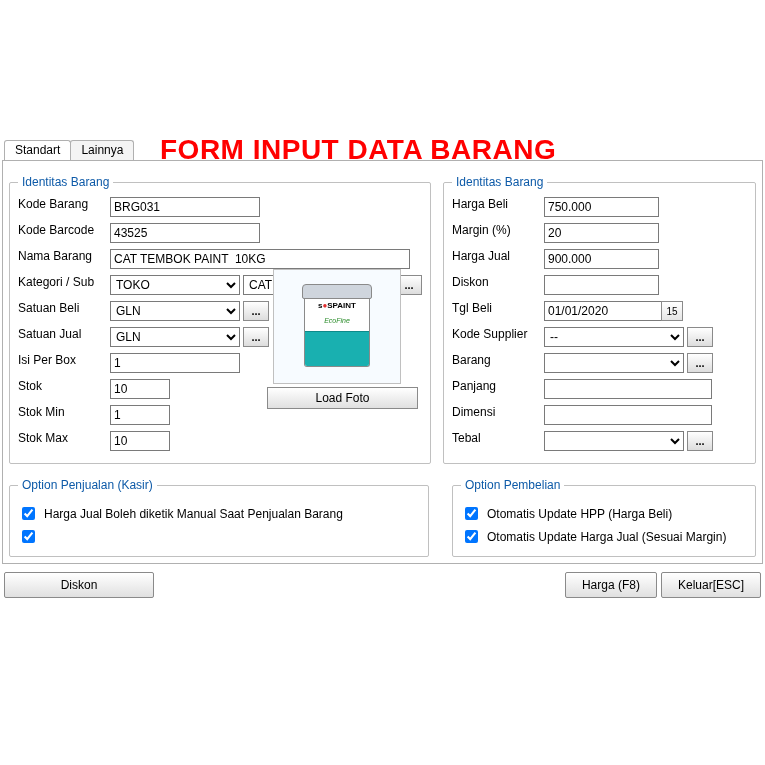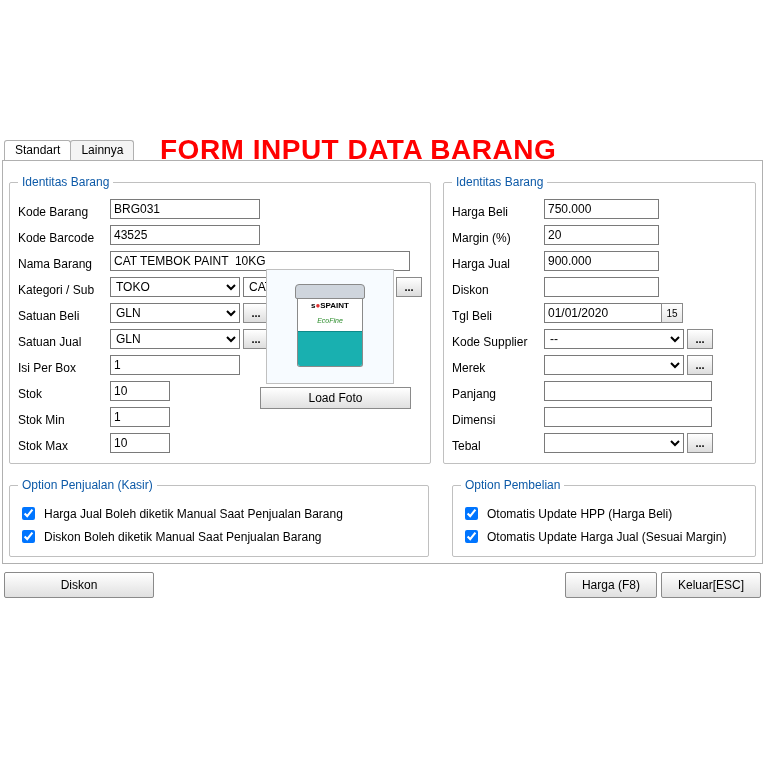--- a/index.html
+++ b/index.html
@@ -70,21 +70,21 @@
   legend {
     color: #0d5aa8;
     font-size: 12px;
     padding: 0 4px;
   }
   .col { flex: 1; }
   .col.left { flex: 0 0 420px; }
   .col.right { flex: 1; }
   .row {
     display: flex;
-    align-items: flex-end;
+    align-items: flex-start;
     margin-bottom: 4px;
     min-height: 22px;
   }
   .lbl {
     width: 92px;
     flex-shrink: 0;
   }
   .rlbl {
     width: 92px;
     flex-shrink: 0;
@@ -119,21 +119,21 @@
     width: 22px;
     border: 1px solid #8a8a8a;
     background: linear-gradient(#fff, #e5e5e5);
     font-size: 10px;
     cursor: pointer;
     padding: 0;
     margin-left: -1px;
   }
   .photo-area {
     position: absolute;
-    left: 250px;
+    left: 257px;
     top: 80px;
     width: 140px;
     text-align: center;
   }
   .photo-frame {
     border: 1px solid #c0c0c0;
     width: 128px;
     height: 115px;
     background: #f7fbff;
     display: flex;
@@ -321,21 +321,21 @@
           <span class="rlbl">Tgl Beli</span>
           <input class="txt" style="width: 118px;" value="01/01/2020">
           <button class="btn-date">15</button>
         </div>
         <div class="row">
           <span class="rlbl">Kode Supplier</span>
           <select class="sel" style="width:140px"><option>--</option></select>
           <button class="btn-small">...</button>
         </div>
         <div class="row">
-          <span class="rlbl">Merek</span>
+          <span class="rlbl">Barang</span>
           <select class="sel" style="width:140px"><option></option></select>
           <button class="btn-small">...</button>
         </div>
         <div class="row">
           <span class="rlbl">Panjang</span>
           <input class="txt" style="width: 168px;" value="">
         </div>
         <div class="row">
           <span class="rlbl">Dimensi</span>
           <input class="txt" style="width: 168px;" value="">
@@ -350,21 +350,20 @@
 
     <div class="options-row">
       <fieldset style="flex:0 0 420px">
         <legend>Option Penjualan (Kasir)</legend>
         <div class="chk-row">
           <input type="checkbox" checked="" style="">
           <span>Harga Jual Boleh diketik Manual Saat Penjualan Barang</span>
         </div>
         <div class="chk-row">
           <input type="checkbox" checked="" style="">
-          <span>Diskon Boleh diketik Manual Saat Penjualan Barang</span>
         </div>
       </fieldset>
       <fieldset style="flex:1">
         <legend>Option Pembelian</legend>
         <div class="chk-row">
           <input type="checkbox" checked="" style="">
           <span>Otomatis Update HPP (Harga Beli)</span>
         </div>
         <div class="chk-row">
           <input type="checkbox" checked="" style="">

